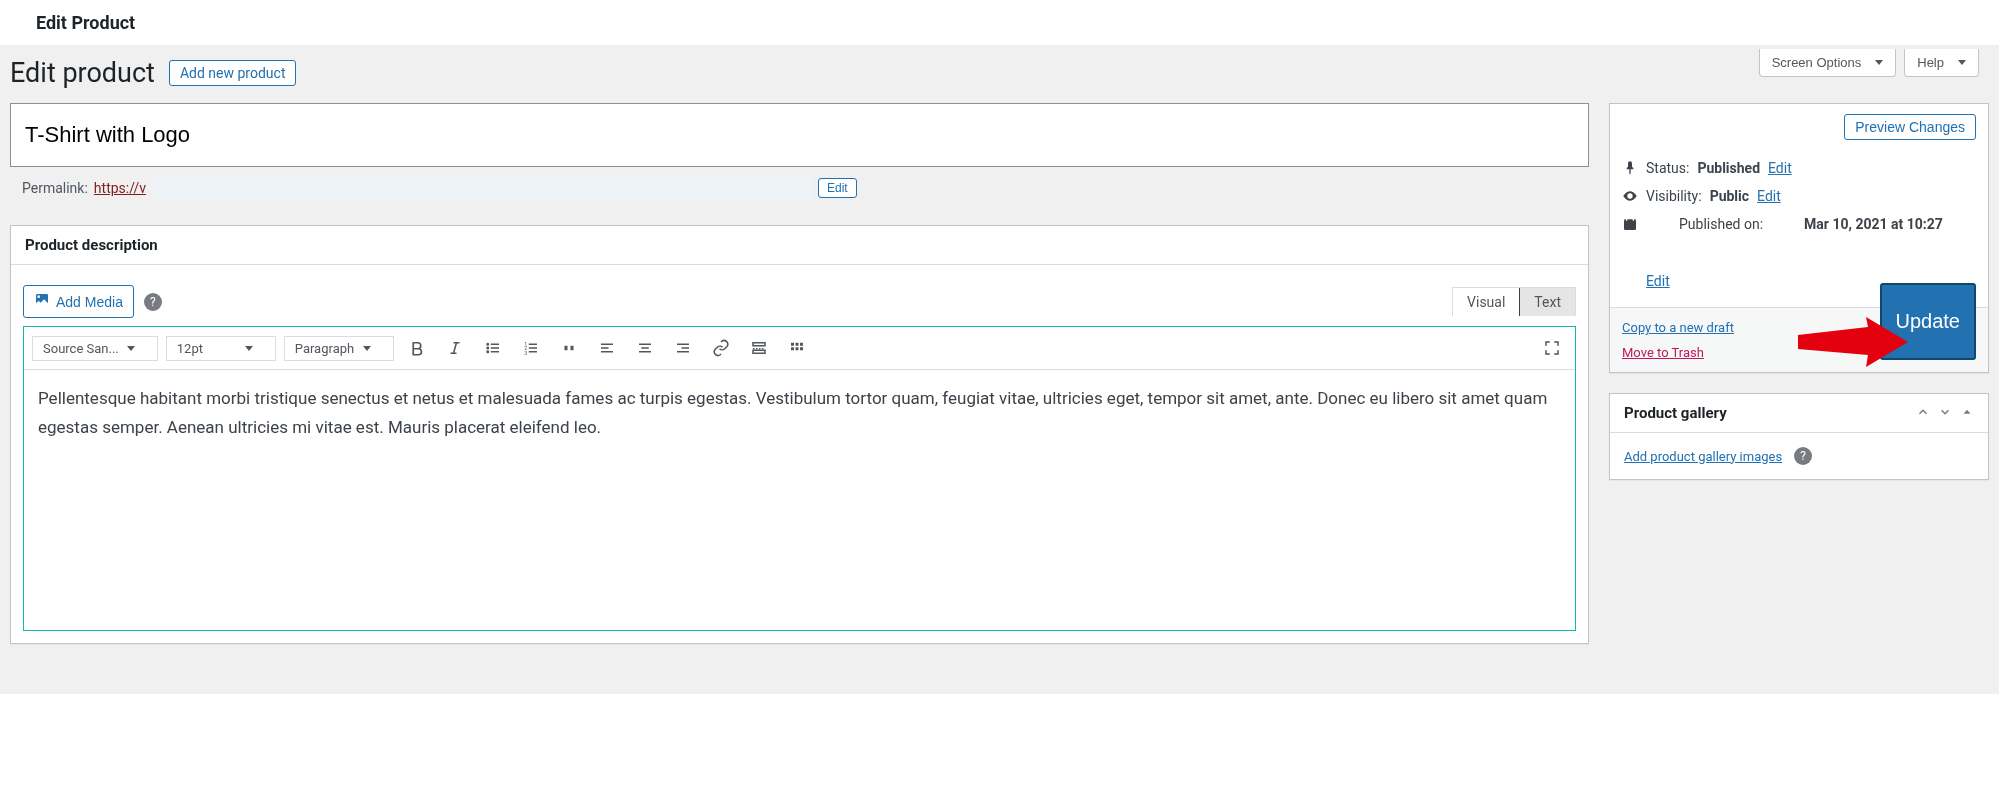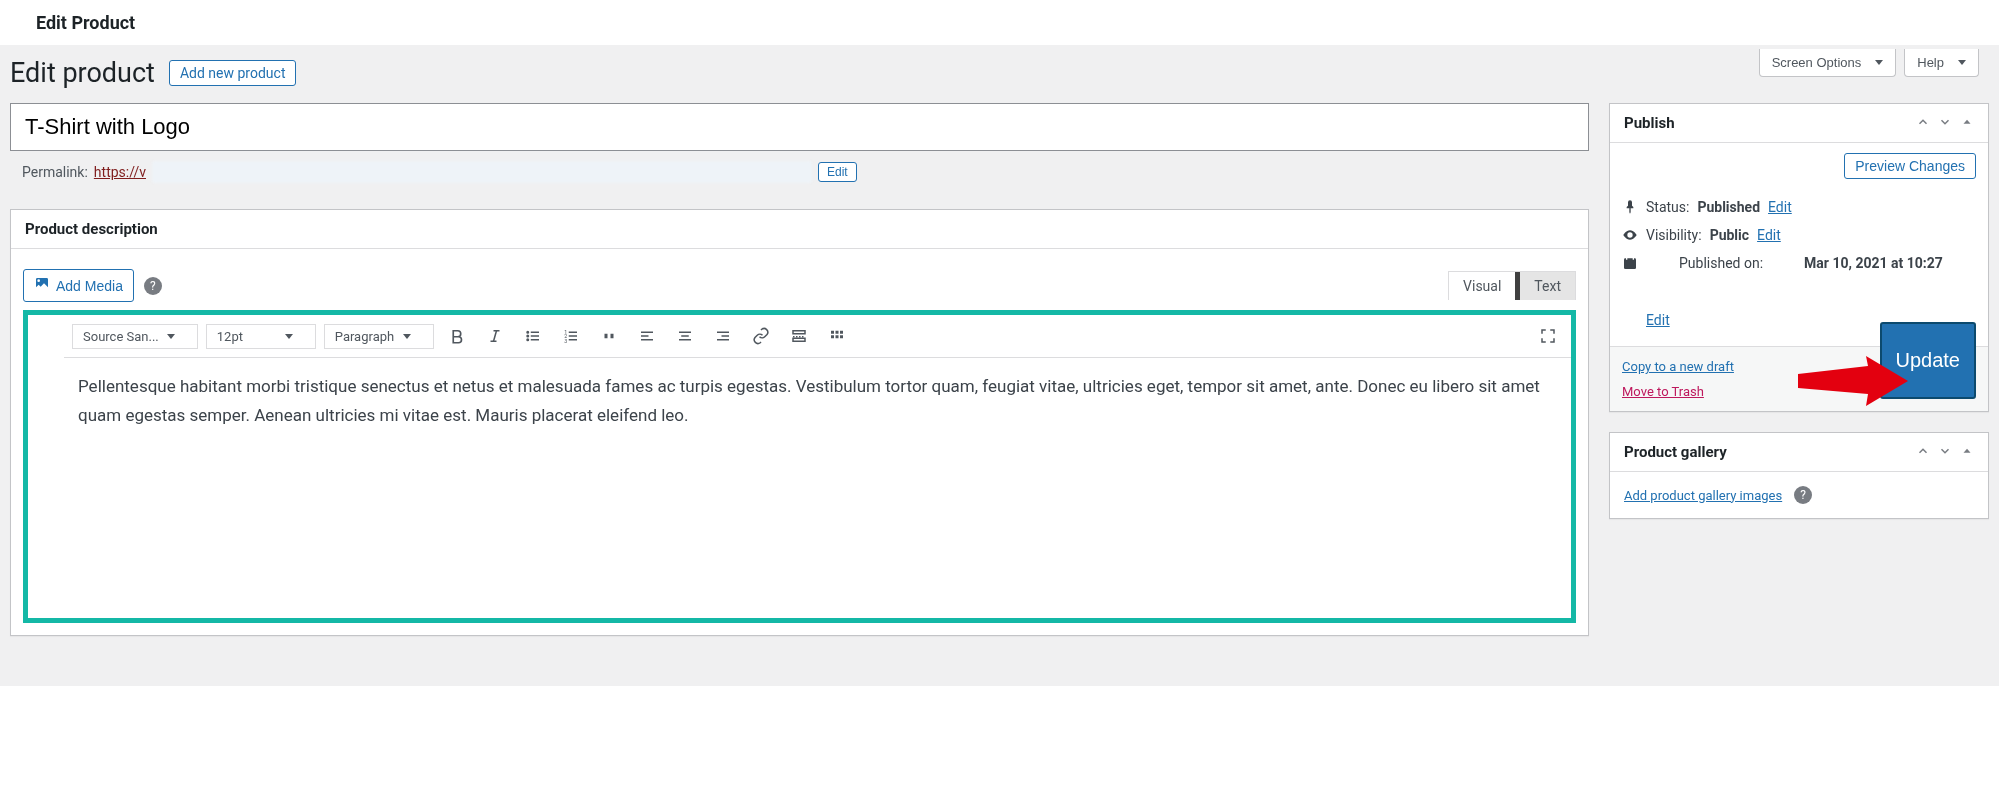--- a/index.html
+++ b/index.html
@@ -13,40 +13,40 @@
   .flag-dot { position: absolute; top: -2px; right: -2px; width: 6px; height: 6px; background: #d63638; border-radius: 50%; }
   .workarea { background: #f0f0f1; padding: 0 10px 30px 10px; }
   .pageheader { display: flex; align-items: center; gap: 14px; padding: 12px 0 8px 0; }
   .page-h1 { font-size: 27px; font-weight: 400; color: #1d2327; }
   .btn-outline-blue { display: inline-block; padding: 4px 10px; border: 1px solid #2271b1; color: #2271b1; background: #fff; border-radius: 3px; font-size: 14px; cursor: pointer; text-decoration: none; }
   .top-right-buttons { position: absolute; right: 10px; top: 0; display: flex; gap: 8px; padding-top: 4px; }
   .screen-btn { background: #fff; border: 1px solid #c3c4c7; padding: 6px 12px; font-size: 13px; cursor: pointer; color: #50575e; display: flex; align-items: center; gap: 6px; border-radius: 0 0 4px 4px; border-top: none;}
   .columns { display: flex; gap: 20px; align-items: flex-start; margin-top: 6px; }
   .col-main { flex: 1; min-width: 0; }
   .col-side { width: 380px; flex-shrink: 0; }
-  .title-input { width: 100%; font-size: 22px; padding: 8px 14px; border: 1px solid #8c8f94; background: #fff; height: 48px; }
+  .title-input { width: 100%; font-size: 22px; padding: 8px 14px; border: 1px solid #8c8f94; background: #fff; height: 64px; }
   .permalink-row { display: flex; align-items: center; gap: 6px; padding: 10px 2px 26px 12px; font-size: 14px; color: #50575e; }
   .permalink-label { font-weight: 400; }
   .permalink-link { color: #7f1d1d; text-decoration: underline; }
   .permalink-blur { flex: 0 0 auto; width: 660px; height: 22px; background: linear-gradient(90deg,#eef3f8,#eef3f8); border-radius: 3px; filter: blur(1px); }
   .small-btn { border: 1px solid #2271b1; color: #2271b1; background: #fff; padding: 2px 8px; font-size: 12px; border-radius: 3px; cursor: pointer; }
   .postbox { background: #fff; border: 1px solid #c3c4c7; box-shadow: 0 1px 1px rgba(0,0,0,.04); margin-bottom: 20px; }
   .postbox-header { padding: 10px 14px; border-bottom: 1px solid #dcdcde; display: flex; align-items: center; justify-content: space-between; }
   .postbox-title { font-size: 15px; font-weight: 700; }
   .postbox-handles { display: flex; gap: 8px; color: #787c82; }
   .postbox-handles span { cursor: pointer; font-size: 14px; }
   .postbox-body { padding: 12px; }
   .editor-toolbar1 { display: flex; align-items: center; justify-content: space-between; padding: 8px 0; }
   .add-media-btn { display: inline-flex; align-items: center; gap: 6px; border: 1px solid #2271b1; color: #2271b1; background: #fff; padding: 6px 10px; border-radius: 3px; font-size: 14px; cursor: pointer; }
   .help-dot { width: 18px; height: 18px; border-radius: 50%; background: #787c82; color: #fff; display: inline-flex; align-items: center; justify-content: center; font-size: 12px; margin-left: 10px; cursor: default; }
   .editor-tabs { display: flex; border: 1px solid #dcdcde; border-bottom: none; }
-  .editor-tab { padding: 6px 14px; background: #f6f7f7; border-left: 5px solid #404040; font-size: 14px; cursor: pointer; color: #50575e; }
+  .editor-tab { padding: 6px 14px; background: #f6f7f7; border-left: 1px solid #404040; font-size: 14px; cursor: pointer; color: #50575e; }
   .editor-tab:first-child { border-left: none; background: #fff; }
   .editor-tab.active { background: #e5e5e5; }
-  .tinymce-wrap { border: 5px solid #14b8a6; padding-left: 36px; }
+  .tinymce-wrap { border: 1px solid #14b8a6; }
   .tinymce-toolbar { display: flex; align-items: center; gap: 8px; padding: 6px 8px; background: #fff; border-bottom: 1px solid #dcdcde; flex-wrap: wrap; }
   .tm-select { border: 1px solid #dcdcde; background: #fff; padding: 4px 22px 4px 10px; font-size: 13px; color: #50575e; position: relative; cursor: pointer; min-width: 110px; display: flex; align-items: center; justify-content: space-between; }
   .caret-down { display: inline-block; width: 0; height: 0; border-left: 4px solid transparent; border-right: 4px solid transparent; border-top: 5px solid #50575e; margin-left: 8px; }
   .tb-btn { width: 30px; height: 30px; display: inline-flex; align-items: center; justify-content: center; color: #50575e; cursor: pointer; border-radius: 2px; }
   .tb-btn svg { width: 18px; height: 18px; }
   .tb-spacer { flex: 1; }
   .editor-content { padding: 14px 14px 180px 14px; font-size: 17px; line-height: 1.7; color: #3c434a; min-height: 260px; }
   .meta-row { display: flex; align-items: center; gap: 8px; padding: 6px 0; font-size: 14px; color: #3c434a; }
   .meta-row svg { width: 16px; height: 16px; flex-shrink: 0; color: #3c434a; }
   .link-blue { color: #2271b1; text-decoration: underline; cursor: pointer; }
@@ -225,34 +225,20 @@
                   </span>
               </div>
               <div class="editor-content">Pellentesque habitant morbi tristique senectus et netus et malesuada fames ac turpis egestas. Vestibulum tortor quam, feugiat vitae, ultricies eget, tempor sit amet, ante. Donec eu libero sit amet quam egestas semper. Aenean ultricies mi vitae est. Mauris placerat eleifend leo.</div>
             </div>
           </div>
         </div>
       </div>
 
       <div class="col-side">
         <div class="postbox">
-          <div class="postbox-header">
-            <span class="postbox-title">Publish</span>
-            <div class="postbox-handles">
-              <span><svg width="14" height="14" viewBox="0 0 24 24" fill="none" stroke="currentColor" stroke-width="2.5">
-                    <polyline points="6 15 12 9 18 15"></polyline>
-                  </svg></span>
-              <span><svg width="14" height="14" viewBox="0 0 24 24" fill="none" stroke="currentColor" stroke-width="2.5">
-                    <polyline points="6 9 12 15 18 9"></polyline>
-                  </svg></span>
-              <span><svg width="14" height="14" viewBox="0 0 24 24" fill="currentColor">
-                    <polygon points="6,15 18,15 12,8"></polygon>
-                  </svg></span>
-            </div>
-          </div>
           <div class="publish-actions-top">
             <button class="btn-outline-blue">Preview Changes</button>
           </div>
           <div class="publish-meta">
             <div class="meta-row">
               <svg viewBox="0 0 24 24" fill="currentColor">
                   <path d="M12 2a3 3 0 0 0-3 3v5l-2 2v2h4v6l1 2 1-2v-6h4v-2l-2-2V5a3 3 0 0 0-3-3z"></path>
                 </svg>
               <span>Status:</span>
               <span class="bold">Published</span>

